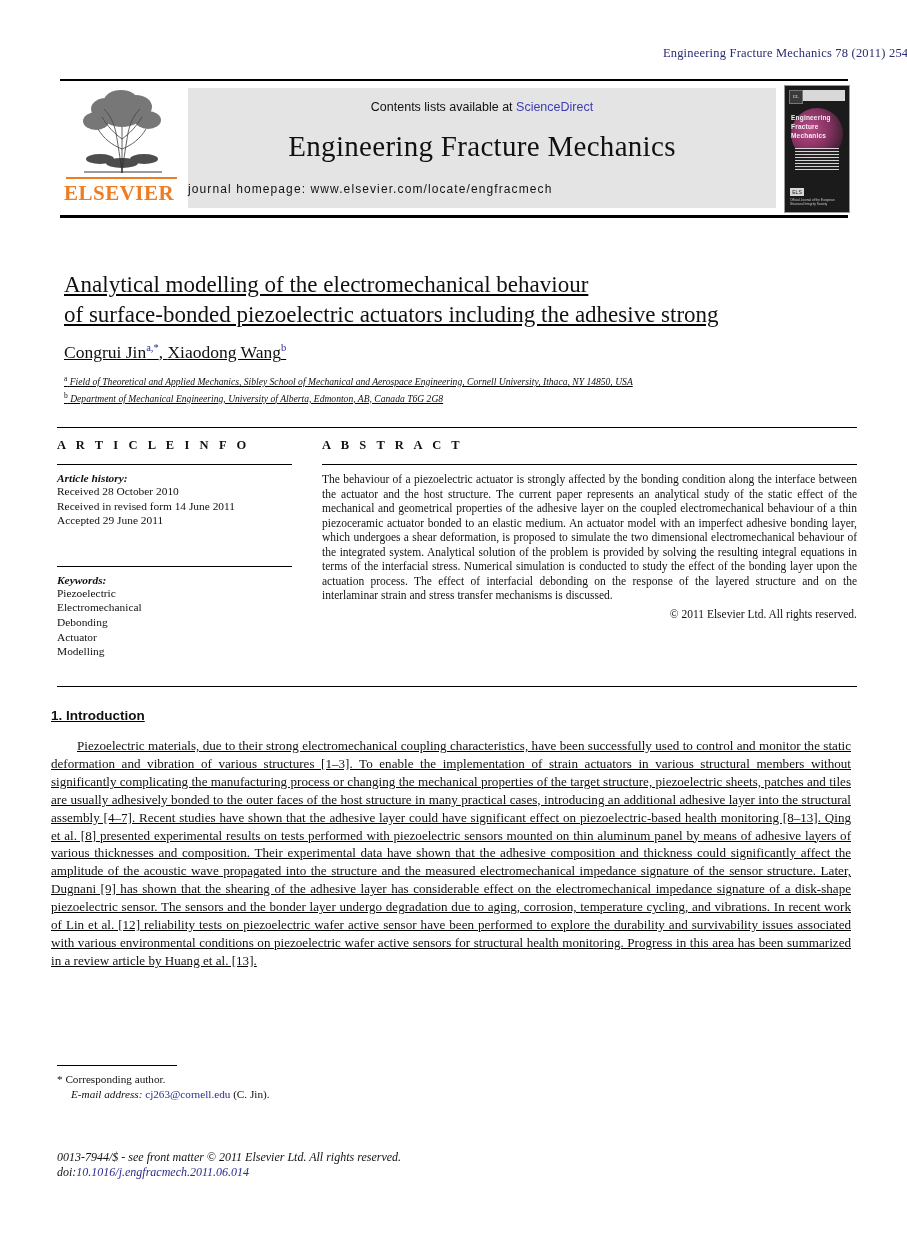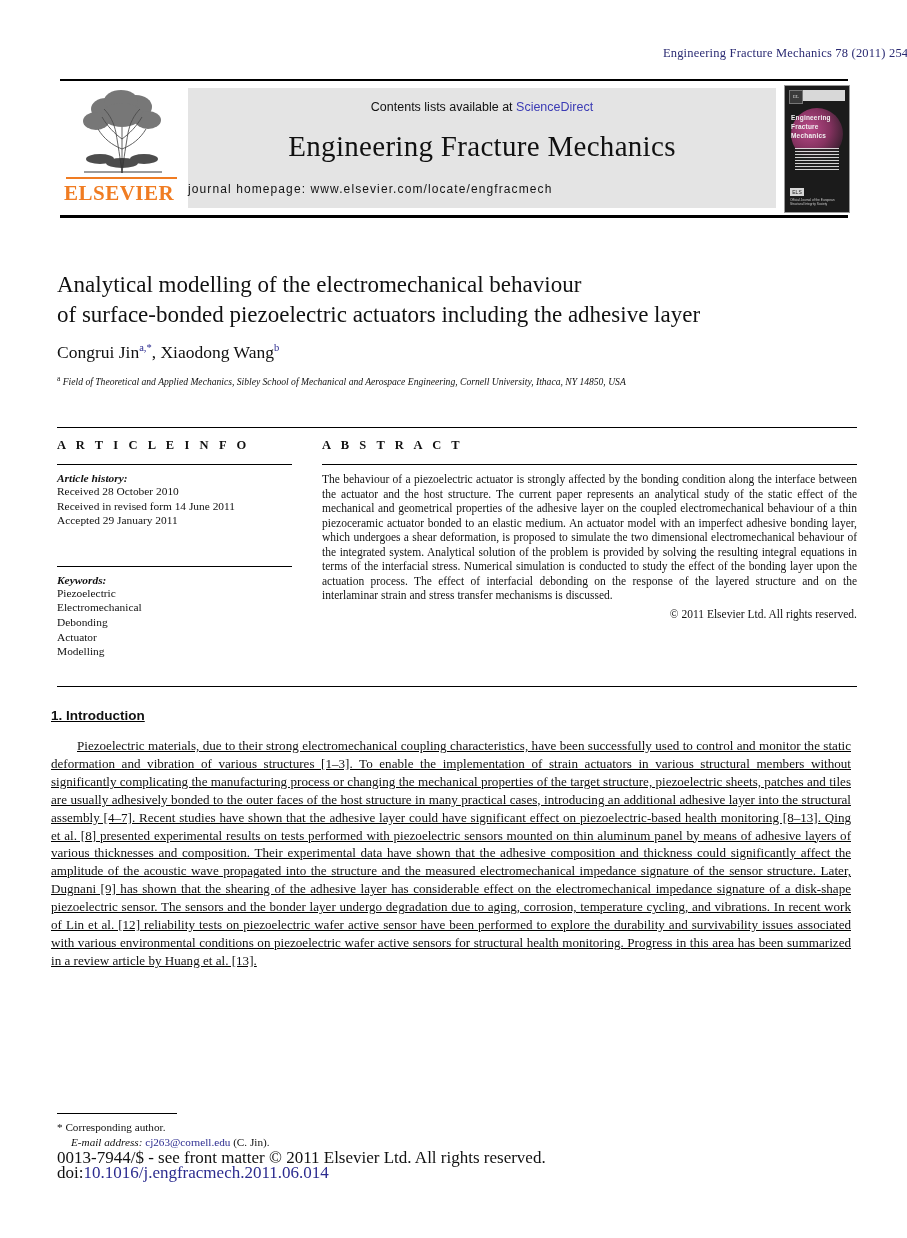--- a/index.html
+++ b/index.html
@@ -216,23 +216,24 @@
     left: 0;
     top: 136px;
     width: 788px;
     height: 3px;
     background: #000;
   }
 
   
   .title-block {
     position: absolute;
-    left: 57px;
+    left: 64px;
     top: 270px;
     width: 800px;
+    text-decoration: underline;
   }
   .paper-title {
     font-family: "Liberation Serif", serif;
     font-size: 23px;
     line-height: 30px;
     color: #111;
     font-weight: 400;
     margin: 0;
   }
   .authors {
@@ -351,21 +352,21 @@
     text-align: justify;
     text-indent: 26px;
     color: #111;
     margin: 0;
   }
 
   
   .footer {
     position: absolute;
     left: 57px;
-    top: 1113px;
+    top: 1065px;
     width: 400px;
   }
   .foot-rule {
     width: 120px;
     height: 1px;
     background: #000;
     margin-bottom: 6px;
   }
   .foot-corr {
     font-size: 11.2px;
@@ -379,23 +380,24 @@
     padding-left: 14px;
   }
   .foot-email .lbl { font-style: italic; }
   .foot-email .addr { color: #2b2b8f; }
 
   .imprint {
     position: absolute;
     left: 57px;
     top: 1150px;
     width: 500px;
-    font-size: 17px;
+    font-size: 12px;
     line-height: 15px;
     color: #111;
+    font-style: italic;
   }
   .imprint .doi-link { color: #2b2b8f; }
 </style>
 </head>
 <body>
 
 <div class="page">
 
   <div class="running-head">Engineering Fracture Mechanics 78 (2011) 2547–2562</div>
 
@@ -456,39 +458,40 @@
         <div class="cover-foot-text">Official Journal of the European Structural Integrity Society</div>
       </div>
     </div>
 
     <div class="masthead-rule-bottom"></div>
   </div>
 
   <div class="title-block">
     <h1 class="paper-title">
       <span>Analytical modelling of the electromechanical behaviour</span><br>
-      <span>of surface-bonded piezoelectric actuators including the adhesive layer</span>
+      <span>of surface-bonded piezoelectric actuators including the adhesive strong</span>
     </h1>
     <div class="authors">
       <span>Congrui Jin</span><sup>a,*</sup><span>, </span><span>Xiaodong Wang</span><sup>b</sup>
     </div>
     <div class="affils">
       <div><sup>a</sup> <span>Field of Theoretical and Applied Mechanics, Sibley School of Mechanical and Aerospace Engineering, Cornell University, Ithaca, NY 14850, USA</span></div>
+      <div><sup>b</sup> <span>Department of Mechanical Engineering, University of Alberta, Edmonton, AB, Canada T6G 2G8</span></div>
     </div>
   </div>
 
   <div class="rule-thin-top"></div>
 
   <div class="col-info">
     <div class="section-caps">A R T I C L E    I N F O</div>
     <div class="hr-block wide"></div>
     <div class="meta-head">Article history:</div>
     <div class="meta-line">Received 28 October 2010</div>
     <div class="meta-line">Received in revised form 14 June 2011</div>
-    <div class="meta-line">Accepted 29 January 2011</div>
+    <div class="meta-line">Accepted 29 June 2011</div>
     <div class="kw-gap"></div>
     <div class="hr-block wide"></div>
     <div class="meta-head">Keywords:</div>
     <div class="meta-line">Piezoelectric</div>
     <div class="meta-line">Electromechanical</div>
     <div class="meta-line">Debonding</div>
     <div class="meta-line">Actuator</div>
     <div class="meta-line">Modelling</div>
   </div>
 

